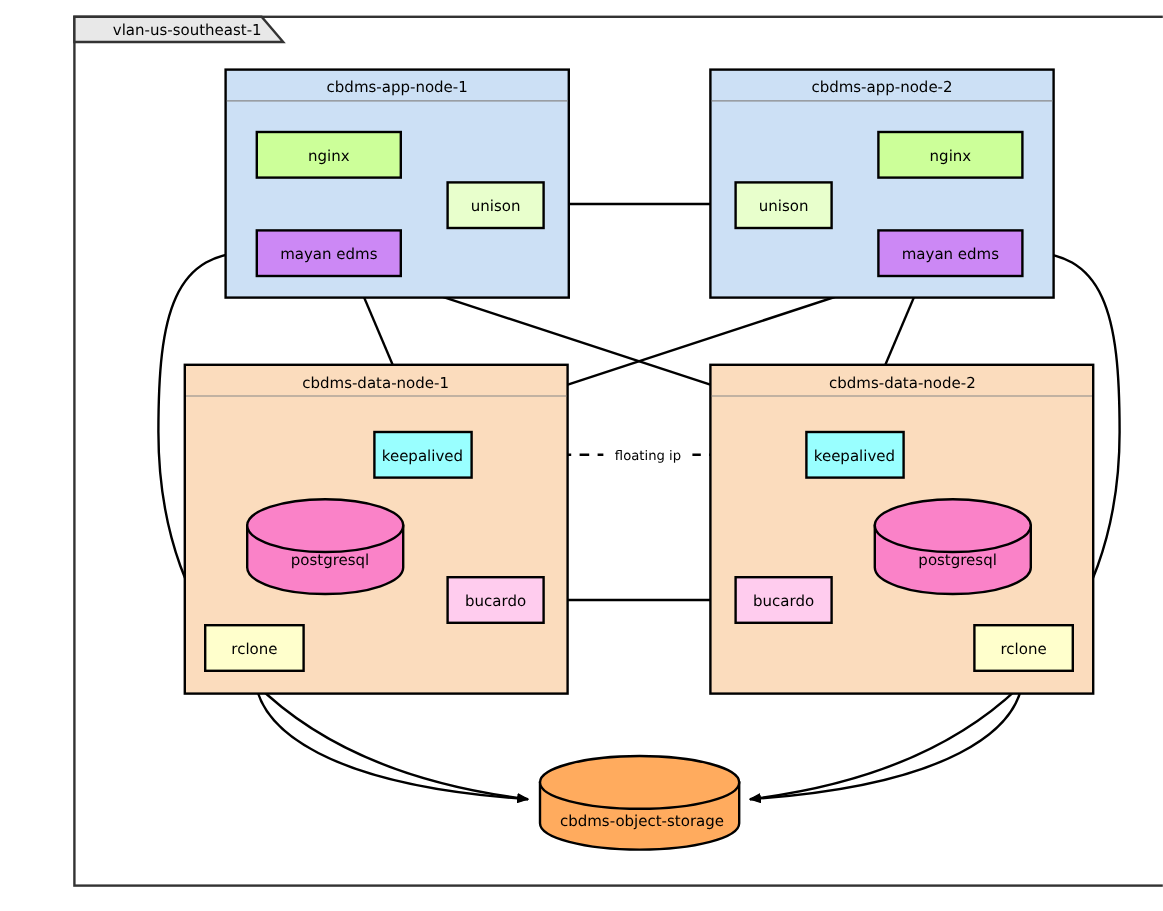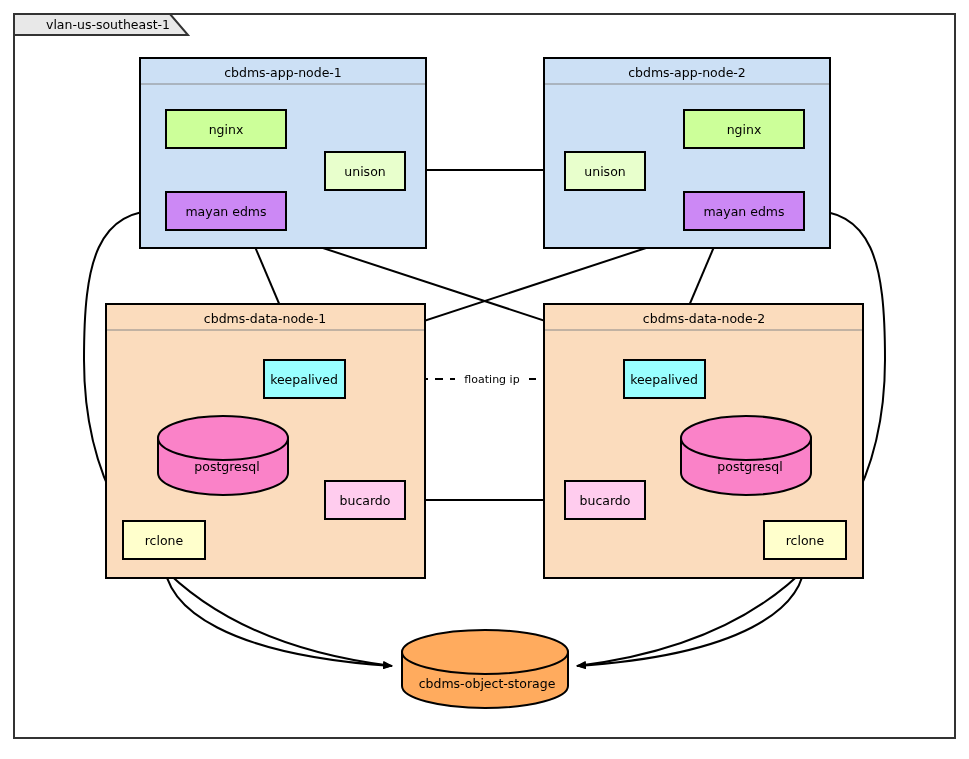--- a/index.html
+++ b/index.html
@@ -10,20 +10,21 @@
   body {
     width: 969px;
     height: 759px;
     font-family: "DejaVu Sans", "Liberation Sans", sans-serif;
     overflow: hidden;
   }
   #diagram-root {
     position: relative;
     width: 783px;
     height: 759px;
+    padding-left: 48px;
   }
   svg#diagram {
     display: block;
     width: 969px;
     height: 759px;
   }
   .node-label, .box-label, .edge-label, .zone-label {
     font-family: "DejaVu Sans", "Liberation Sans", sans-serif;
     fill: #000000;
   }

